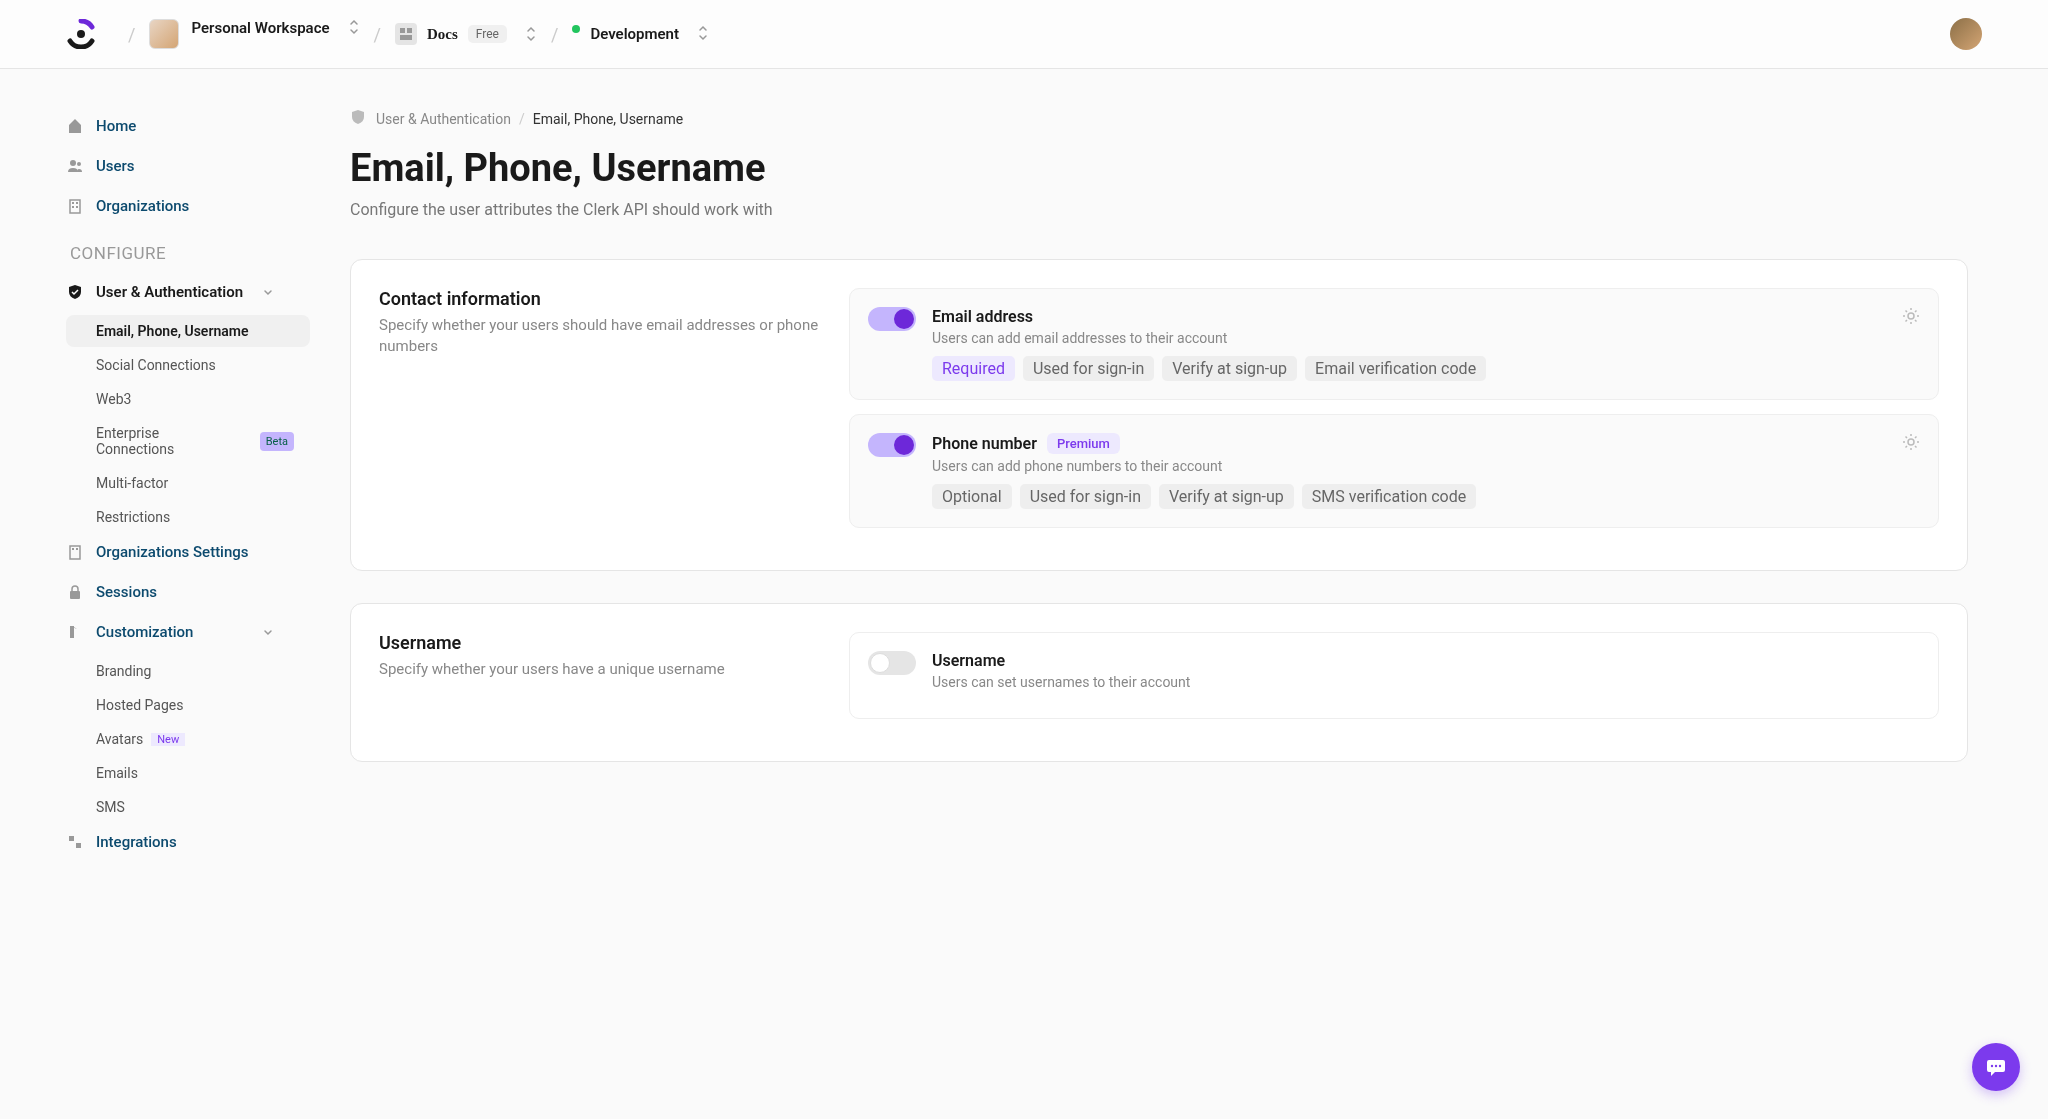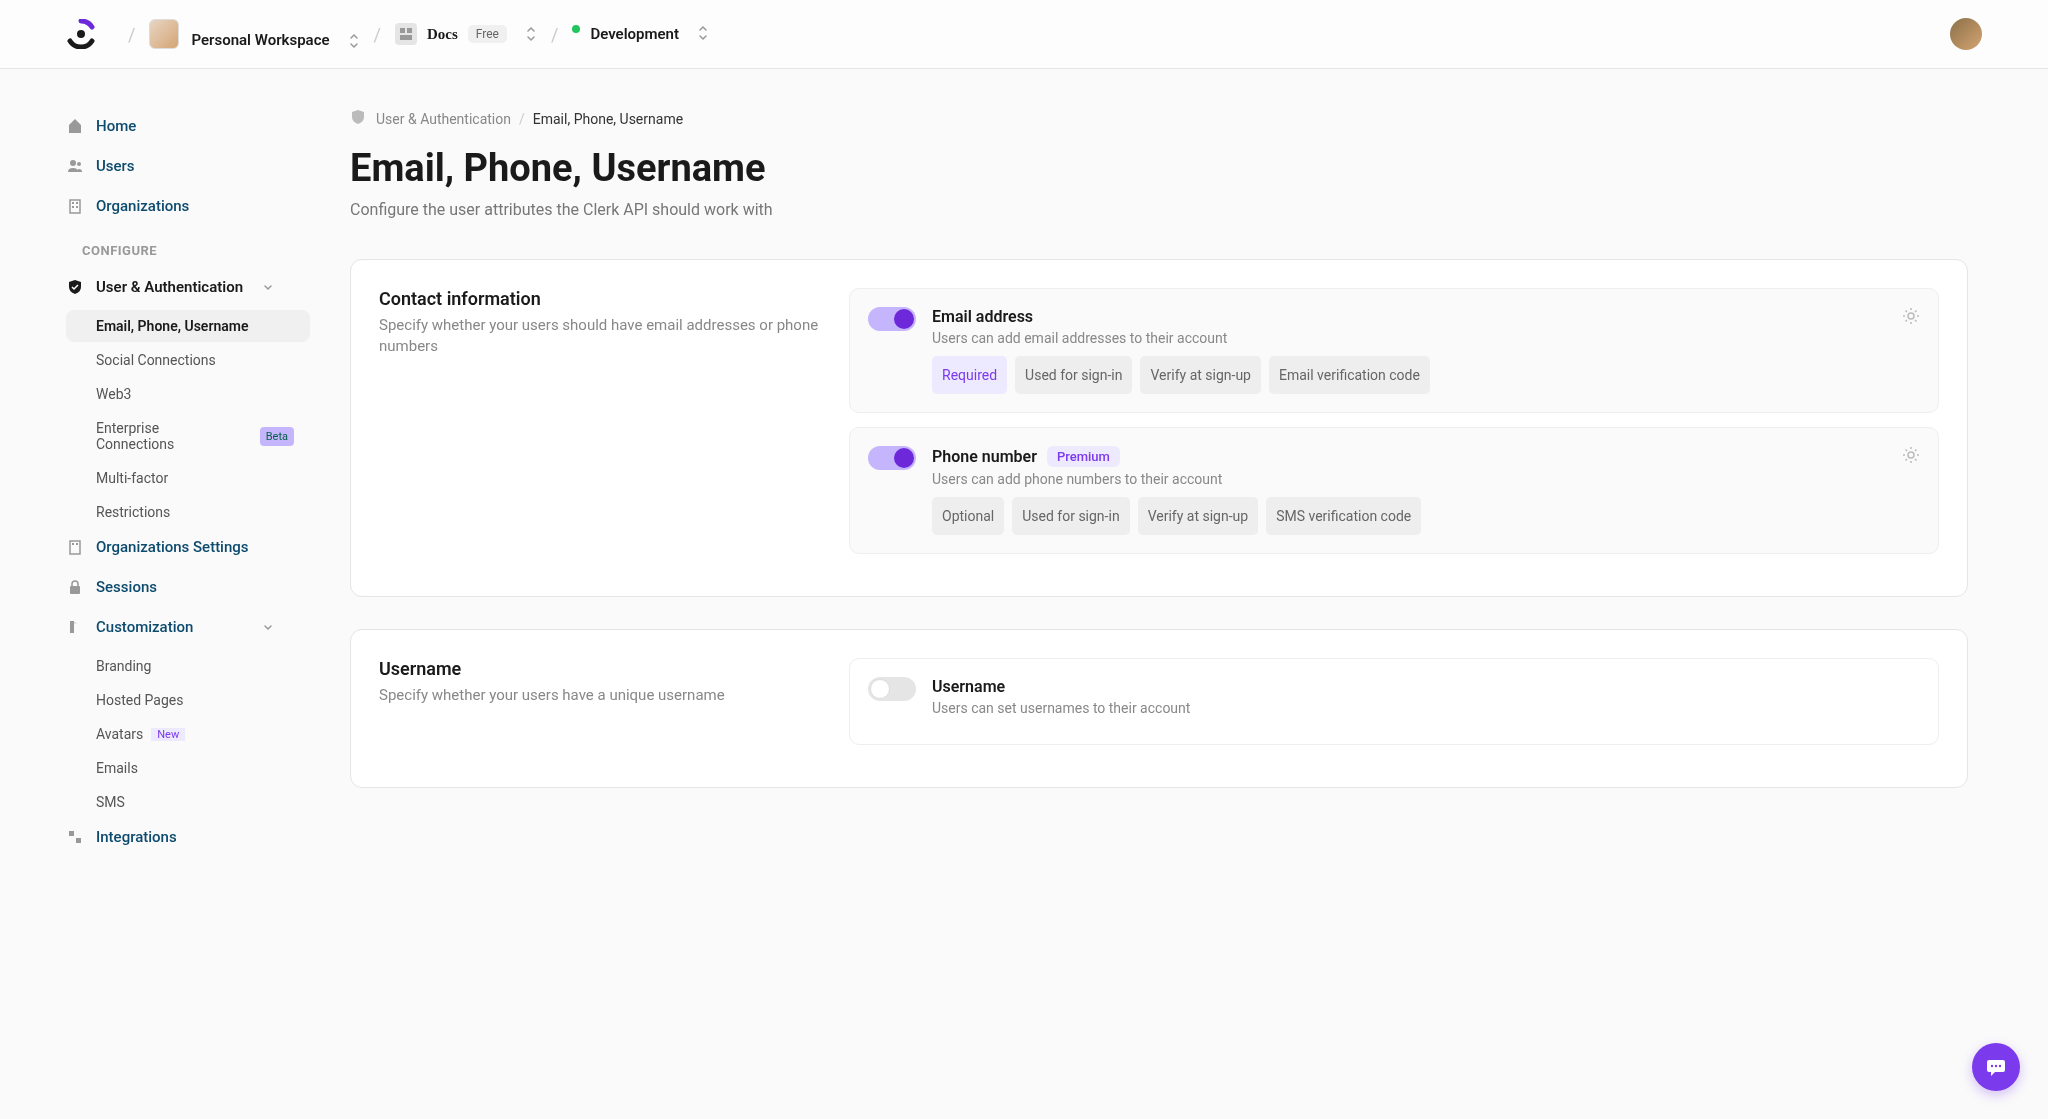--- a/index.html
+++ b/index.html
@@ -29,21 +29,21 @@
       width: 30px;
       height: 30px;
     }
     .breadcrumb-sep {
       color: #cbcbcb;
       margin: 0 14px;
       font-size: 18px;
     }
     .workspace-selector {
       display: flex;
-      align-items: flex-end;
+      align-items: flex-start;
       cursor: pointer;
     }
     .workspace-avatar {
       width: 30px;
       height: 30px;
       border-radius: 6px;
       background: linear-gradient(135deg, #e8d5c4, #d4a574);
       margin-right: 12px;
       border: 1px solid #ddd;
     }
@@ -138,25 +138,25 @@
       font-weight: 500;
     }
     .nav-item.expanded .nav-icon {
       color: #1a1a1a;
     }
     .nav-item.expanded .nav-label {
       color: #1a1a1a;
       font-weight: 600;
     }
     .nav-section-header {
-      font-size: 13px;
+      font-size: 17px;
       color: #999;
       letter-spacing: 0.5px;
-      margin: 20px 0 12px 16px;
-      font-weight: 700;
+      margin: 20px 0 12px 4px;
+      font-weight: 400;
     }
     .nav-chevron {
       margin-left: auto;
       margin-right: 20px;
       color: #999;
     }
     .sub-nav {
       margin-left: 0;
     }
     .sub-nav-item {
@@ -322,24 +322,24 @@
       font-size: 14px;
       color: #888;
       margin-bottom: 10px;
     }
     .tags {
       display: flex;
       flex-wrap: wrap;
       gap: 8px;
     }
     .tag {
-      padding: 11px 10px;
+      padding: 3px 10px;
       background: #eee;
       border-radius: 5px;
-      font-size: 14px;
+      font-size: 16px;
       color: #666;
     }
     .tag.required {
       background: #ede9fe;
       color: #7c3aed;
     }
     .gear-icon {
       position: absolute;
       top: 18px;
       right: 18px;

